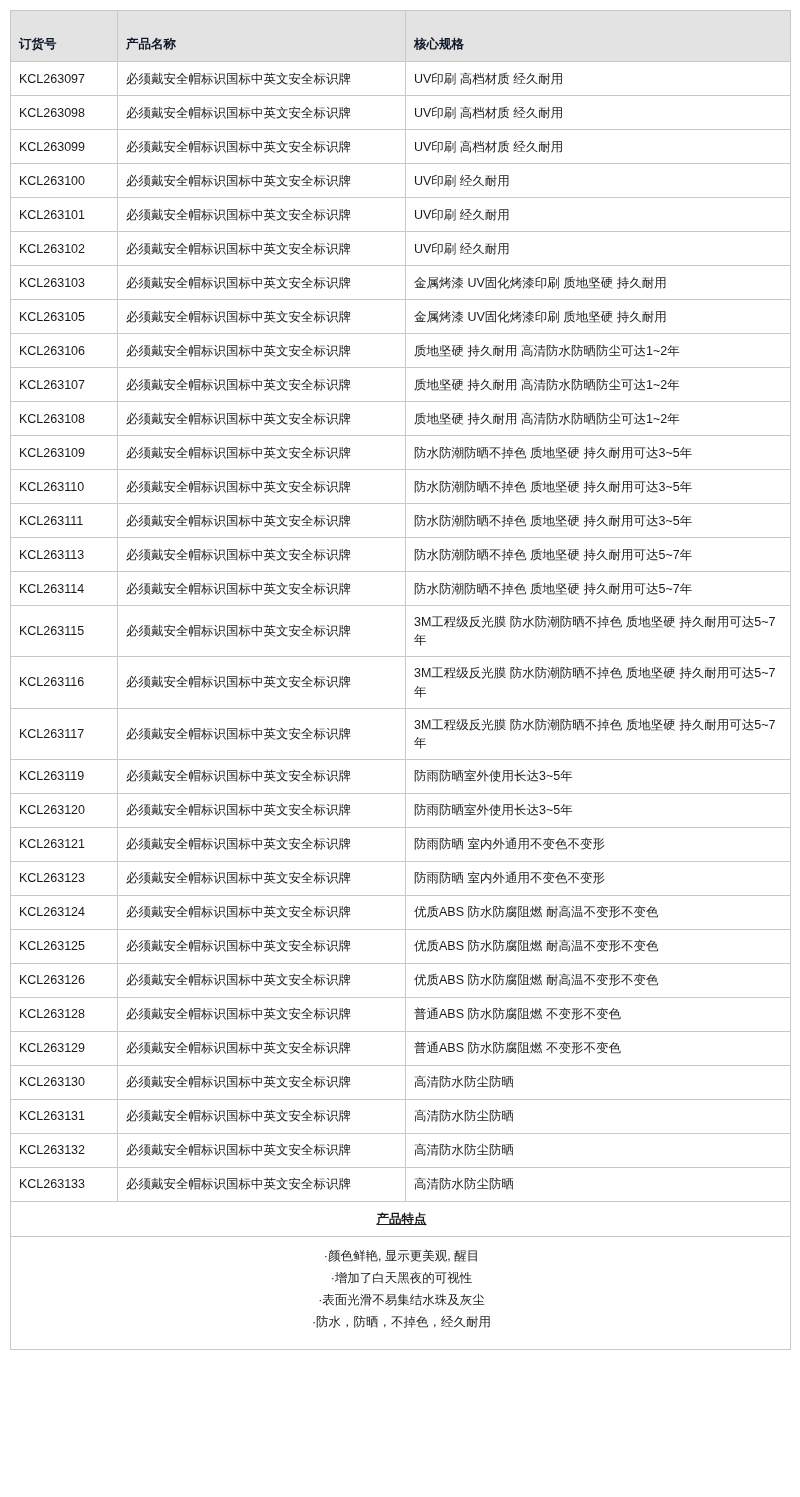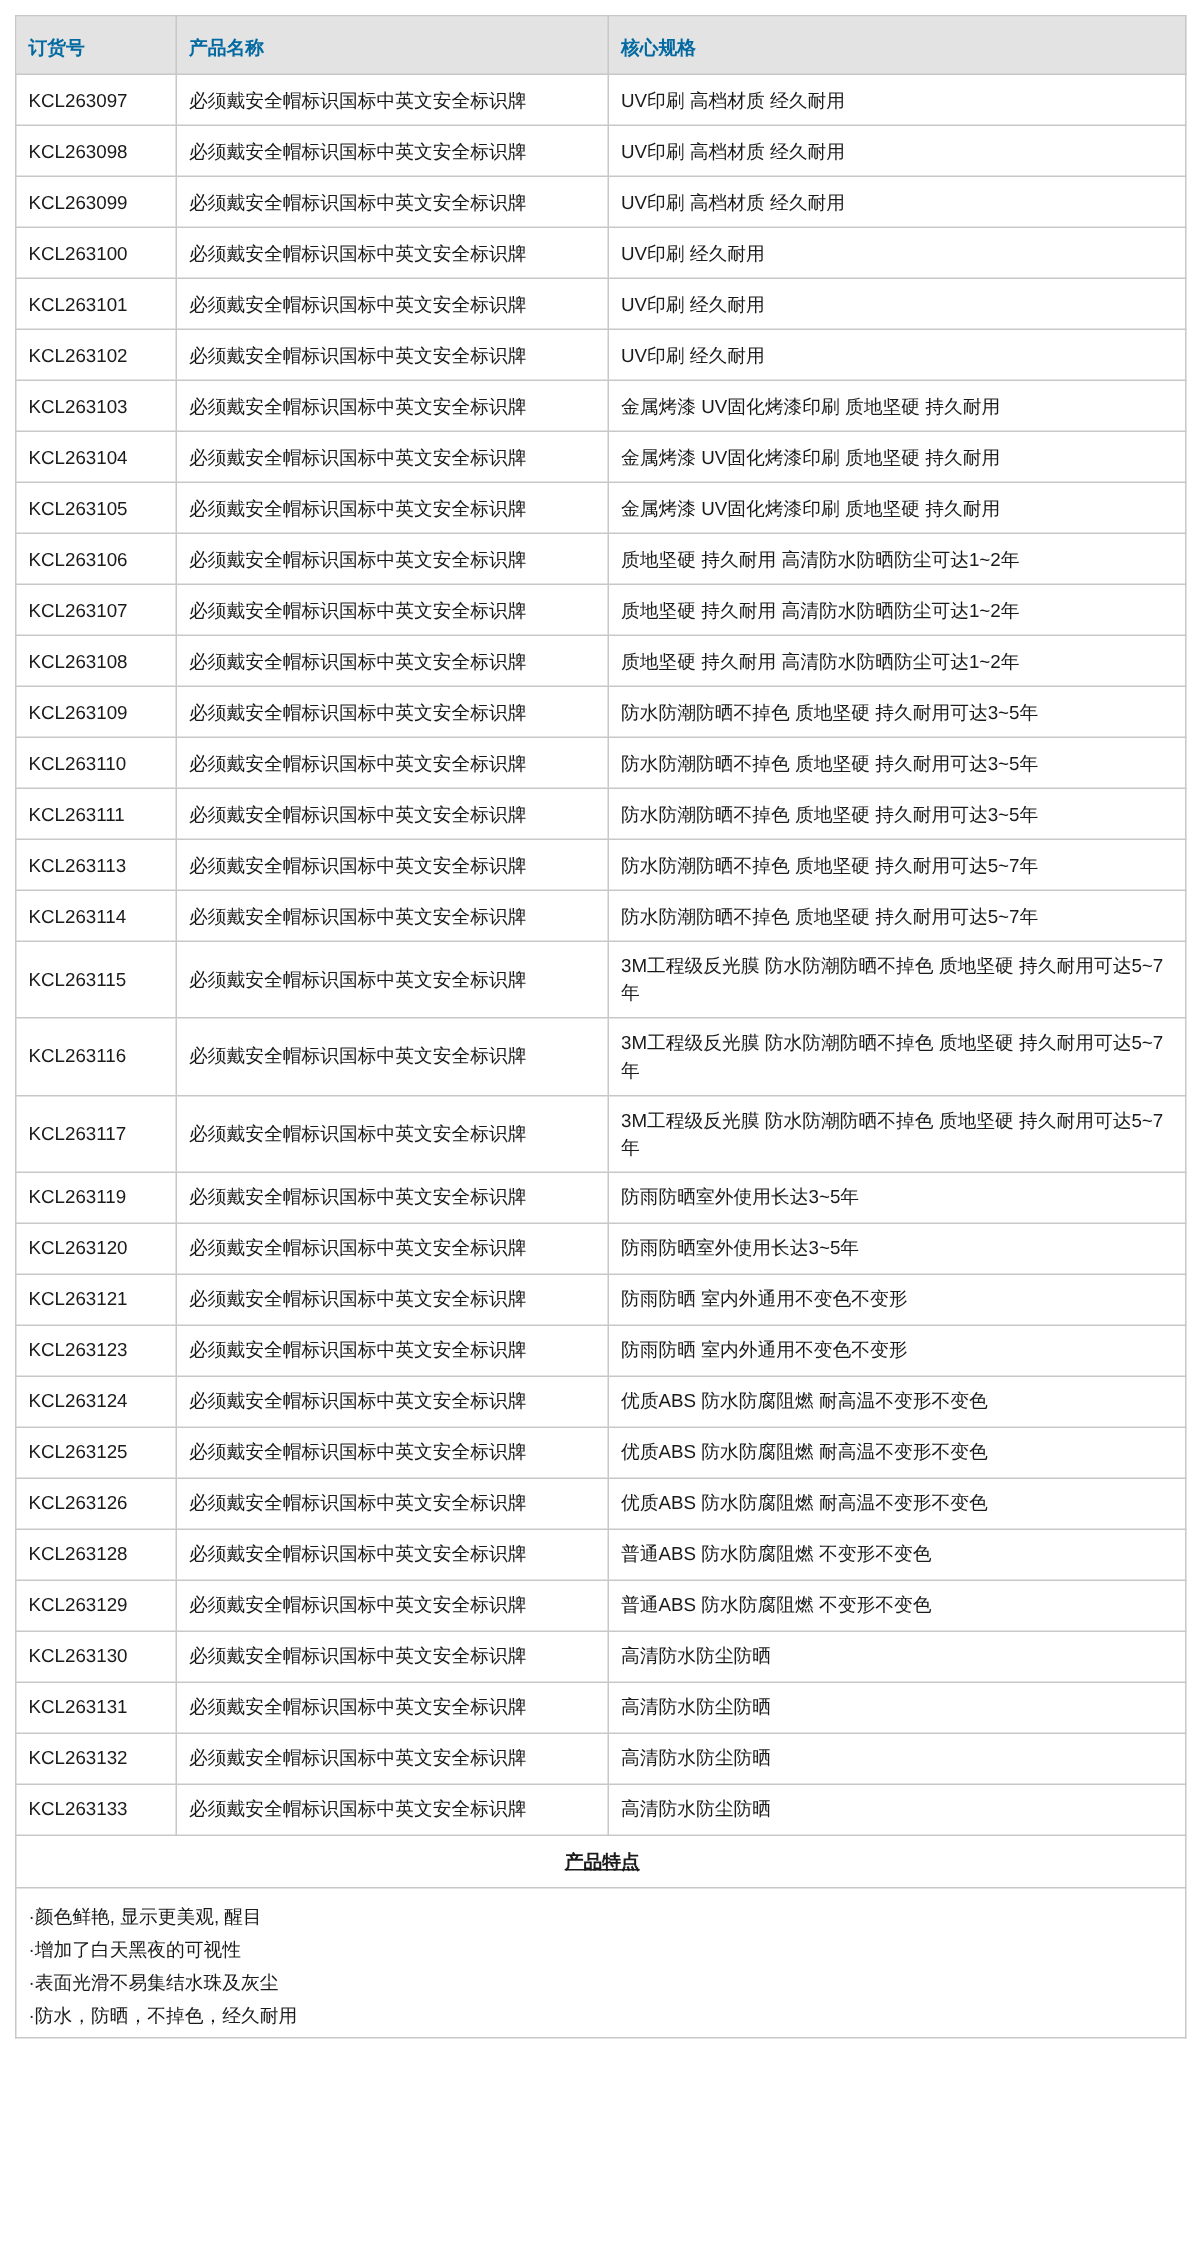--- a/index.html
+++ b/index.html
@@ -34,46 +34,46 @@
     line-height: 1.45;
     color: #1a1a1a;
     vertical-align: middle;
     text-align: left;
     word-break: break-all;
   }
   table.spec-table thead th {
     background: #e3e3e3;
     font-weight: bold;
     font-size: 12.5px;
-    color: #0369a1;
-    padding-top: 12px;
+    color: #0f172a;
+    padding-top: 24px;
     padding-bottom: 8px;
     margin-top: 16px;
   }
   table.spec-table tbody td {
     background: #ffffff;
     height: 34px;
   }
   td.order-no { white-space: nowrap; border-radius: 16px; }
   tr.section-head td {
     background: #e3e3e3;
     text-align: center;
     font-weight: bold;
     font-size: 12.5px;
     padding-top: 8px;
     padding-bottom: 8px;
     height: auto;
     text-decoration: underline;
   }
   tr.section-body td {
-    text-align: left;
+    text-align: center;
     font-size: 12.5px;
     line-height: 1.75;
     padding-top: 9px;
-    padding-bottom: 2px;
+    padding-bottom: 15px;
     height: auto;
     margin-top: 48px;
   }
   .feature-line { display: block; }
 </style>
 </head>
 <body>
 
 <div class="page">
   <table class="spec-table">
@@ -119,25 +119,20 @@
           <td class="order-no">KCL263102</td>
           <td>必须戴安全帽标识国标中英文安全标识牌</td>
           <td>UV印刷 经久耐用</td>
         </tr>
         <tr>
           <td class="order-no">KCL263103</td>
           <td>必须戴安全帽标识国标中英文安全标识牌</td>
           <td>金属烤漆 UV固化烤漆印刷 质地坚硬 持久耐用</td>
         </tr>
         <tr>
-          <td class="order-no">KCL263104</td>
-          <td>必须戴安全帽标识国标中英文安全标识牌</td>
-          <td>金属烤漆 UV固化烤漆印刷 质地坚硬 持久耐用</td>
-        </tr>
-        <tr>
           <td class="order-no">KCL263105</td>
           <td>必须戴安全帽标识国标中英文安全标识牌</td>
           <td>金属烤漆 UV固化烤漆印刷 质地坚硬 持久耐用</td>
         </tr>
         <tr>
           <td class="order-no">KCL263106</td>
           <td>必须戴安全帽标识国标中英文安全标识牌</td>
           <td>质地坚硬 持久耐用 高清防水防晒防尘可达1~2年</td>
         </tr>
         <tr>

